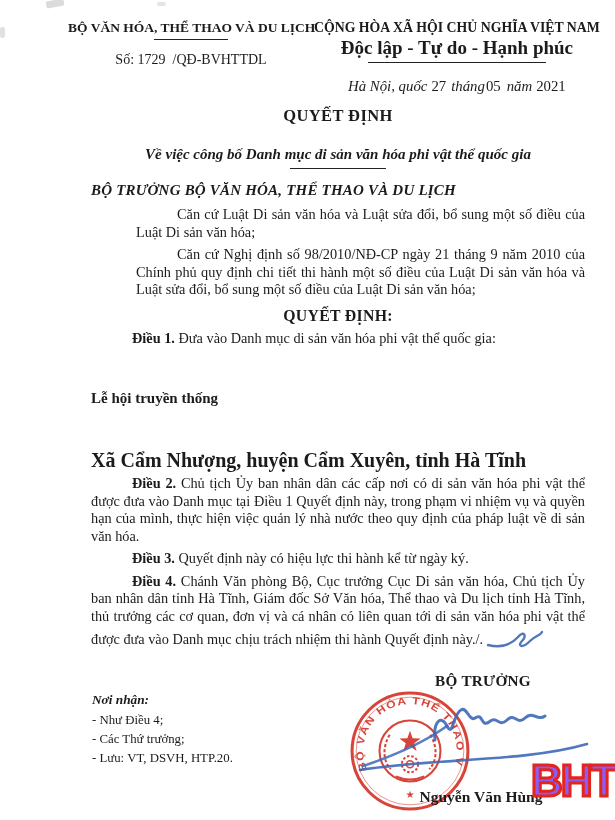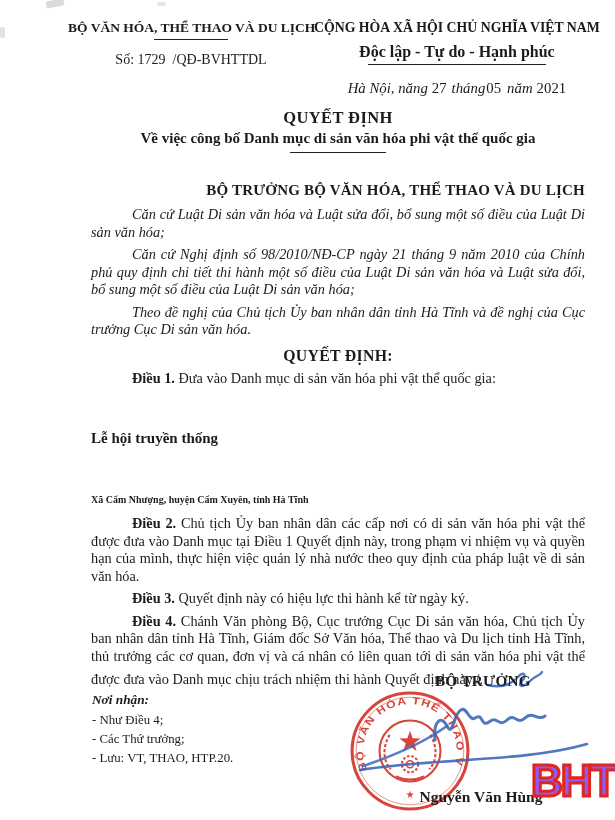--- a/index.html
+++ b/index.html
@@ -14,45 +14,45 @@
   .smudge-c{left:157px;top:2px;width:9px;height:4px;opacity:.4;}
 
   
   .header{display:flex;padding:20px 16px 0 68px;}
   .h-left{width:246px;flex-shrink:0;text-align:center;}
   .org{font-weight:bold;font-size:13.5px;white-space:nowrap;}
   .rule-org{width:74px;border-bottom:1.5px solid #222;margin:3px auto 12px;}
   .doc-num{font-size:14px;white-space:pre;}
   .h-right{flex:1;text-align:center;}
   .nation{font-weight:bold;font-size:13.8px;white-space:nowrap;}
-  .motto{font-weight:bold;font-size:16px;margin-top:7px;}
+  .motto{font-weight:bold;font-size:19px;margin-top:1px;}
   .rule-motto{width:178px;border-bottom:1.5px solid #222;margin:3px auto 0;}
   .dateline{font-style:italic;font-size:14.8px;margin-top:15px;white-space:nowrap;}
   .dateline .num{font-style:normal;}
   .d-day{margin:0 5px 4px 4px;}
   .d-month{margin:0 6px 0 1px;}
   .d-year{margin-left:4px;}
 
   
   .body-col{padding:0 30px 0 91px;}
   .title-block{text-align:center;margin-top:11px;}
   .doc-type{font-size:16.5px;font-weight:bold;letter-spacing:.4px;}
-  .subject{font-size:15px;font-weight:bold;margin-top:2px;}
+  .subject{font-size:15px;font-weight:bold;margin-top:20px;font-style:italic;}
   .rule-subject{width:96px;border-bottom:1.5px solid #222;margin:5px auto 0;}
-  .issuer{font-size:15px;font-weight:bold;margin-top:29px;text-align:right;letter-spacing:.2px;}
+  .issuer{font-size:15px;font-weight:bold;margin-top:13px;text-align:left;letter-spacing:.2px;font-style:italic;}
 
   .para{font-size:14.3px;line-height:17.5px;text-align:justify;text-indent:41px;margin:5px 0;}
   .preamble{margin-top:7px;}
-  .preamble .para{font-style:italic;}
+  .preamble .para{margin-left:45px;}
   .decision-heading{text-align:center;font-weight:bold;font-size:15.8px;margin:8px 0 5px;letter-spacing:.3px;}
   .lead{font-weight:bold;}
   .heritage-line{text-align:left;font-weight:bold;line-height:20.5px;margin-top:41px;}
   .h-type{font-size:15px;}
   .h-name{font-size:15.5px;letter-spacing:.2px;}
-  .h-loc{font-size:10px;}
+  .h-loc{font-size:20px;}
   .art4{position:relative;}
   .paraph{display:inline-block;width:58px;height:28px;vertical-align:-9px;margin-left:3px;}
 
   
   .signing{position:absolute;left:0;top:658px;width:615px;height:162px;}
   .sign-title{position:absolute;left:405px;top:14px;width:156px;text-align:center;
     font-weight:bold;font-size:15.2px;letter-spacing:.3px;}
   .recipients{position:absolute;left:92px;top:34px;font-size:12.8px;}
   .r-title{font-weight:bold;font-style:italic;font-size:13.3px;margin-bottom:3px;}
   .r-item{line-height:1.5;}
@@ -76,37 +76,36 @@
   <div class="header">
     <div class="h-left">
       <div class="org">BỘ VĂN HÓA, THỂ THAO VÀ DU LỊCH</div>
       <div class="rule-org"></div>
       <div class="doc-num">Số: 1729  /QĐ-BVHTTDL</div>
     </div>
     <div class="h-right">
       <div class="nation">CỘNG HÒA XÃ HỘI CHỦ NGHĨA VIỆT NAM</div>
       <div class="motto">Độc lập - Tự do - Hạnh phúc</div>
       <div class="rule-motto"></div>
-      <div class="dateline"><span>Hà Nội, năng</span><span class="num d-day">27</span><span>tháng</span><span class="num d-month">05</span><span>năm</span><span class="num d-year">2021</span></div>
+      <div class="dateline"><span>Hà Nội, quốc</span><span class="num d-day">27</span><span>tháng</span><span class="num d-month">05</span><span>năm</span><span class="num d-year">2021</span></div>
     </div>
   </div>
 
   <div class="body-col">
 
     <div class="title-block">
       <div class="doc-type">QUYẾT ĐỊNH</div>
       <div class="subject">Về việc công bố Danh mục di sản văn hóa phi vật thể quốc gia</div>
       <div class="rule-subject"></div>
       <div class="issuer">BỘ TRƯỞNG BỘ VĂN HÓA, THỂ THAO VÀ DU LỊCH</div>
     </div>
 
     <div class="preamble">
       <p class="para">Căn cứ Luật Di sản văn hóa và Luật sửa đổi, bổ sung một số điều của Luật Di sản văn hóa;</p>
       <p class="para">Căn cứ Nghị định số 98/2010/NĐ-CP ngày 21 tháng 9 năm 2010 của Chính phủ quy định chi tiết thi hành một số điều của Luật Di sản văn hóa và Luật sửa đổi, bổ sung một số điều của Luật Di sản văn hóa;</p>
-      <p class="para">Theo đề nghị của Chủ tịch Ủy ban nhân dân tỉnh Hà Tĩnh và đề nghị của Cục trưởng Cục Di sản văn hóa.</p>
     </div>
 
     <div class="decision-heading">QUYẾT ĐỊNH:</div>
 
     <p class="para"><span class="lead">Điều 1.</span> <span>Đưa vào Danh mục di sản văn hóa phi vật thể quốc gia:</span></p>
 
     <div class="heritage-line h-type">Lễ hội truyền thống</div>
     <div class="heritage-line h-loc">Xã Cẩm Nhượng, huyện Cẩm Xuyên, tỉnh Hà Tĩnh</div>
 
     <p class="para"><span class="lead">Điều 2.</span> <span>Chủ tịch Ủy ban nhân dân các cấp nơi có di sản văn hóa phi vật thể được đưa vào Danh mục tại Điều 1 Quyết định này, trong phạm vi nhiệm vụ và quyền hạn của mình, thực hiện việc quản lý nhà nước theo quy định của pháp luật về di sản văn hóa.</span></p>
@@ -116,21 +115,21 @@
     <p class="para art4"><span class="lead">Điều 4.</span> <span>Chánh Văn phòng Bộ, Cục trưởng Cục Di sản văn hóa, Chủ tịch Ủy ban nhân dân tỉnh Hà Tĩnh, Giám đốc Sở Văn hóa, Thể thao và Du lịch tỉnh Hà Tĩnh, thủ trưởng các cơ quan, đơn vị và cá nhân có liên quan tới di sản văn hóa phi vật thể được đưa vào Danh mục chịu trách nhiệm thi hành Quyết định này./.</span><svg class="paraph" viewBox="0 0 58 28">
           <path d="M2,20 C14,23 24,21 32,12 C38,5 41,11 36,16 C31,21 36,24 44,16 C50,10 54,11 56,7" fill="none" stroke="#3e68b8" stroke-width="2.4" stroke-linecap="round" opacity=".9"></path>
         </svg></p>
   </div>
 
   <div class="signing">
     <div class="recipients">
       <div class="r-title">Nơi nhận:</div>
       <div class="r-item">- Như Điều 4;</div>
       <div class="r-item">- Các Thứ trưởng;</div>
-      <div class="r-item">- Lưu: VT, THAO, HTP.20.</div>
+      <div class="r-item">- Lưu: VT, DSVH, HTP.20.</div>
     </div>
 
     <div class="sign-title">BỘ TRƯỞNG</div>
 
     <svg class="stamp" viewBox="0 0 124 124">
       <circle cx="62" cy="62" r="57" fill="none" stroke="#d5362b" stroke-width="3"></circle>
       <circle cx="62" cy="62" r="53" fill="none" stroke="#d5362b" stroke-width="0.8" opacity=".7"></circle>
       <circle cx="62" cy="62" r="30" fill="none" stroke="#d5362b" stroke-width="2"></circle>
       <path id="ringPath" d="M 20,80.6 A 46,46 0 1 1 104,80.6" fill="none"></path>
       <text font-family="Liberation Sans, sans-serif" font-size="10" font-weight="bold" fill="#d5362b" letter-spacing="1">

